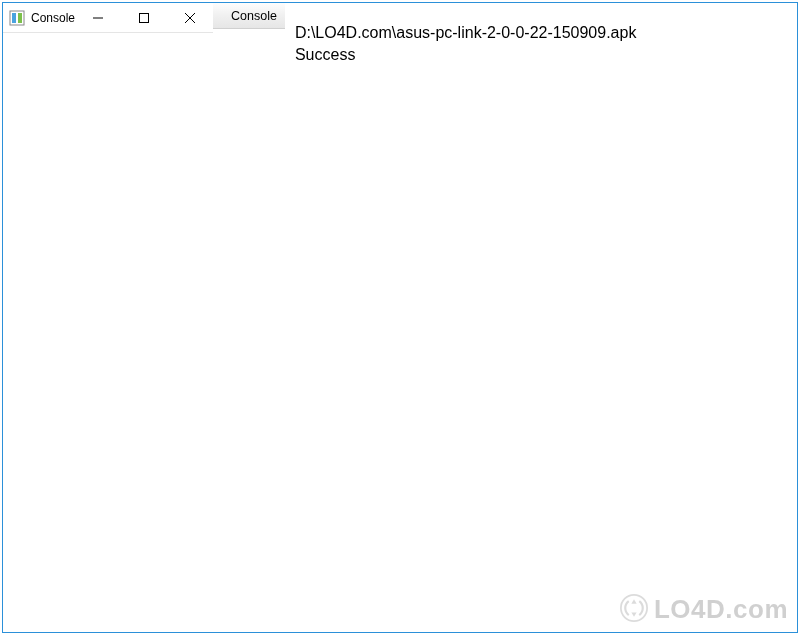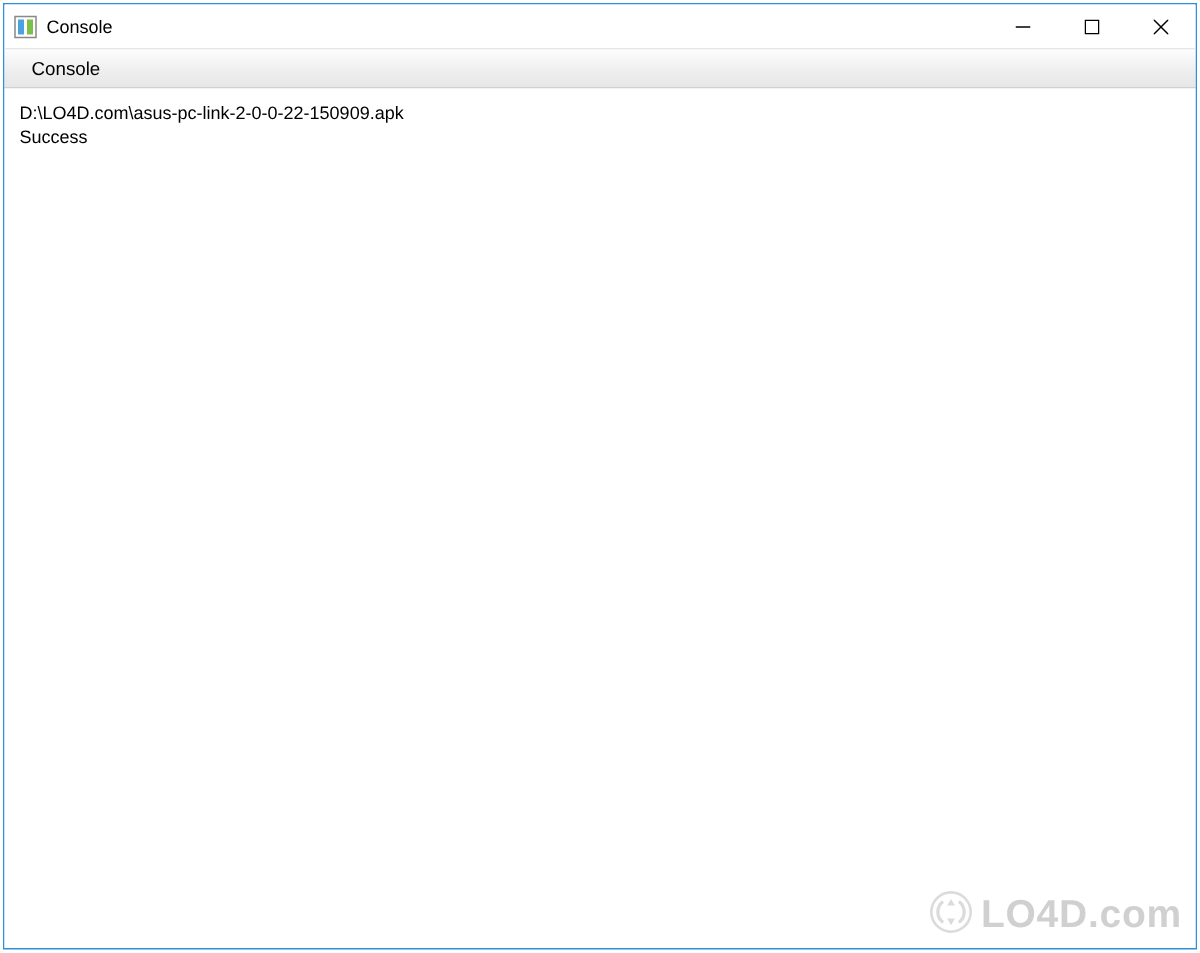--- a/index.html
+++ b/index.html
@@ -15,21 +15,20 @@
       overflow: hidden;
       position: relative;
     }
     .window {
       width: 796px;
       height: 631px;
       margin: 2px;
       border: 1px solid #2b90d9;
       background: #ffffff;
       display: flex;
-      flex-direction: column;
     }
     .titlebar {
       height: 30px;
       background: #ffffff;
       display: flex;
       align-items: center;
       padding-left: 6px;
       border-bottom: 1px solid #e5e5e5;
     }
     .titlebar-icon {
@@ -81,22 +80,22 @@
       padding-left: 10px;
     }
     .menu-item {
       font-size: 12.5px;
       color: #000000;
       padding: 3px 8px;
     }
     .content {
       flex: 1 1 auto;
       background: #ffffff;
-      padding: 8px 10px;
-      font-size: 12px;
+      padding: 19px 10px;
+      font-size: 16px;
       color: #000000;
       line-height: 1.35;
       white-space: pre;
       overflow: hidden;
     }
     .watermark {
       position: absolute;
       right: 12px;
       bottom: 10px;
       display: flex;

